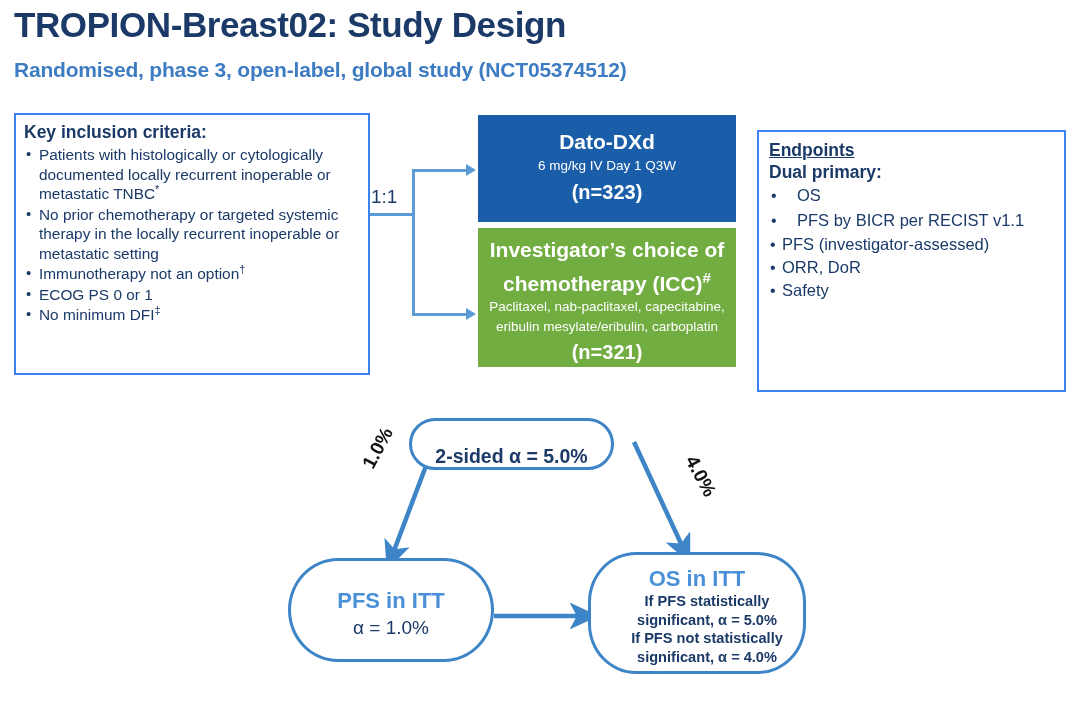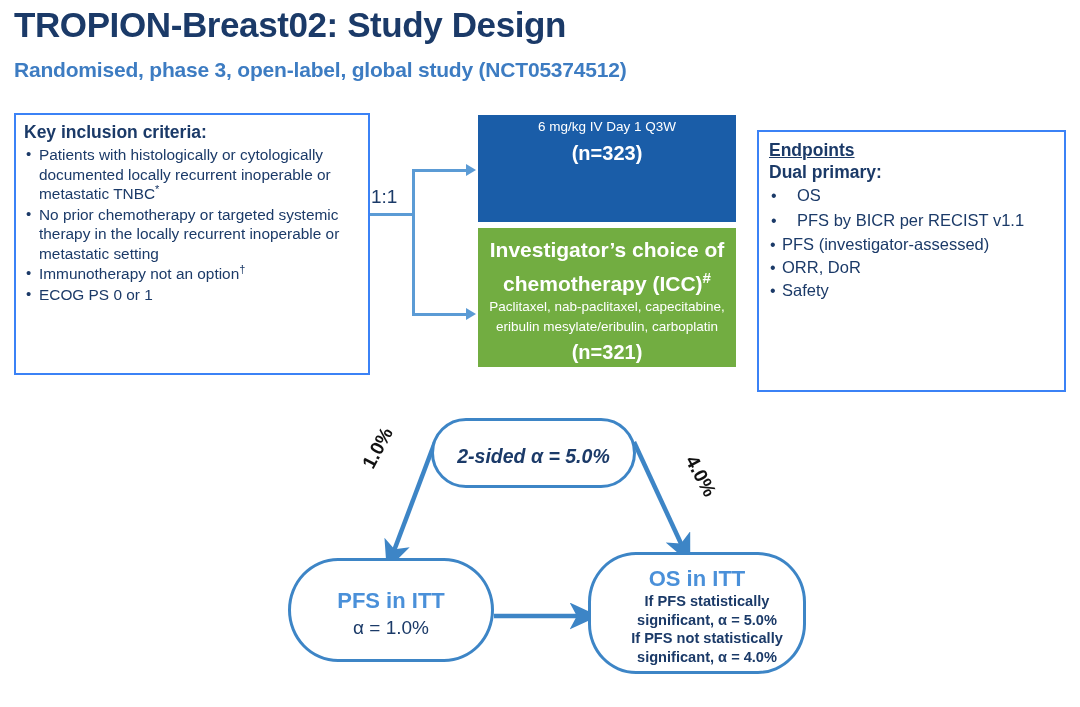--- a/index.html
+++ b/index.html
@@ -121,23 +121,22 @@
   }
 
   
   .rbox{
     border:3px solid #3d85c6;
     background:#ffffff;
     box-sizing:border-box;
     text-align:center;
   }
   #alpha-top{
-    left:431px;top:418px;width:205px;height:70px;
+    left:409px;top:418px;width:205px;height:52px;
     border-radius:35px;
-    font-style:italic;
   }
   #alpha-top .t{
     font-size:19.5px;font-weight:bold;color:#1b3a68;line-height:70px;
   }
   #pfs-box{
     left:288px;top:558px;width:206px;height:104px;
     border-radius:50px/52px;
   }
   #pfs-box .h{
     font-size:22px;font-weight:bold;color:#4a90d9;margin-top:26px;line-height:28px;
@@ -172,32 +171,34 @@
 <div class="abs" id="page-title">TROPION-Breast02: Study Design</div>
 <div class="abs" id="page-subtitle">Randomised, phase 3, open-label, global study (NCT05374512)</div>
 
 <div class="abs panel" id="inclusion-box">
   <div id="inclusion-title">Key inclusion criteria:</div>
   <ul class="bul">
     <li><span>Patients with histologically or cytologically documented locally recurrent inoperable or metastatic TNBC<sup>*</sup></span></li>
     <li><span>No prior chemotherapy or targeted systemic therapy in the locally recurrent inoperable or metastatic setting</span></li>
     <li><span>Immunotherapy not an option<sup>†</sup></span></li>
     <li><span>ECOG PS 0 or 1</span></li>
+    <li><span>No minimum DFI<sup>‡</sup></span></li>
   </ul>
 </div>
 
 <div class="abs" id="ratio-label">1:1</div>
 <div class="abs conn" id="stub-h"></div>
 <div class="abs conn" id="stub-v"></div>
 <div class="abs conn" id="arm1-h"></div>
 <div class="abs arrowhead" id="arm1-head"></div>
 <div class="abs conn" id="arm2-h"></div>
 <div class="abs arrowhead" id="arm2-head"></div>
 
 <div class="abs" id="arm-dato">
+  <div class="arm-name">Dato-DXd</div>
   <div class="arm-dose">6 mg/kg IV Day 1 Q3W</div>
   <div class="arm-n">(n=323)</div>
 </div>
 
 <div class="abs" id="arm-icc">
   <div class="arm-name">Investigator’s choice of</div>
   <div class="arm-name"><span>chemotherapy (ICC)</span><sup>#</sup></div>
   <div class="arm-dose">Paclitaxel, nab-paclitaxel, capecitabine,</div>
   <div class="arm-dose">eribulin mesylate/eribulin, carboplatin</div>
   <div class="arm-n">(n=321)</div>

